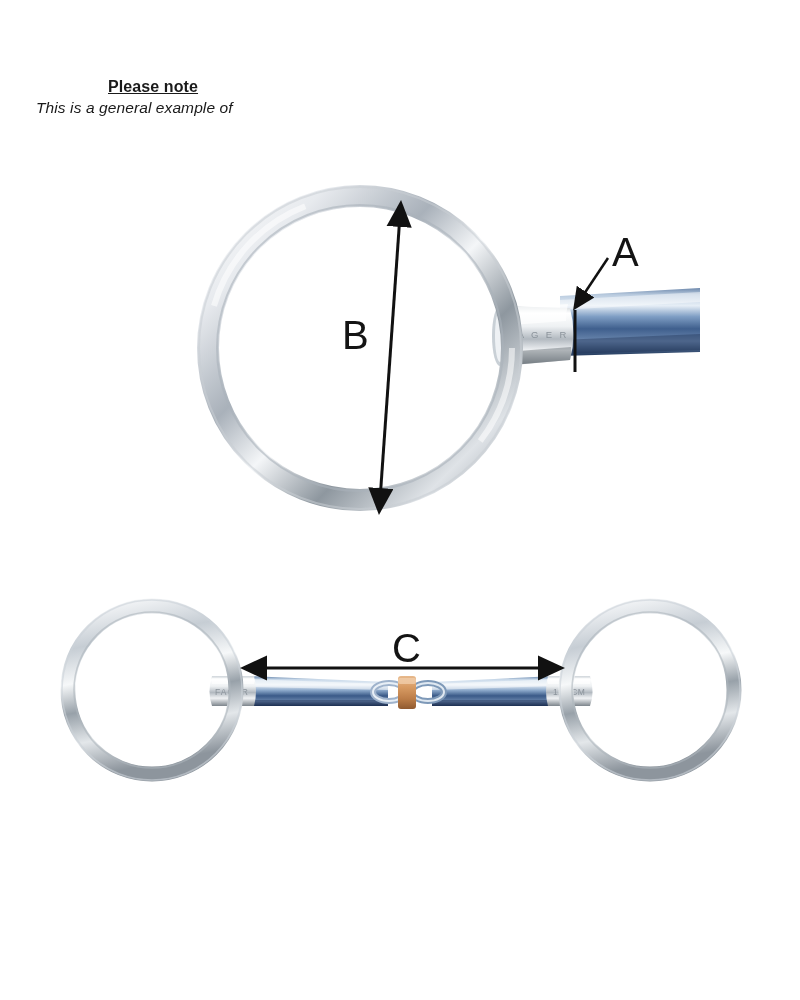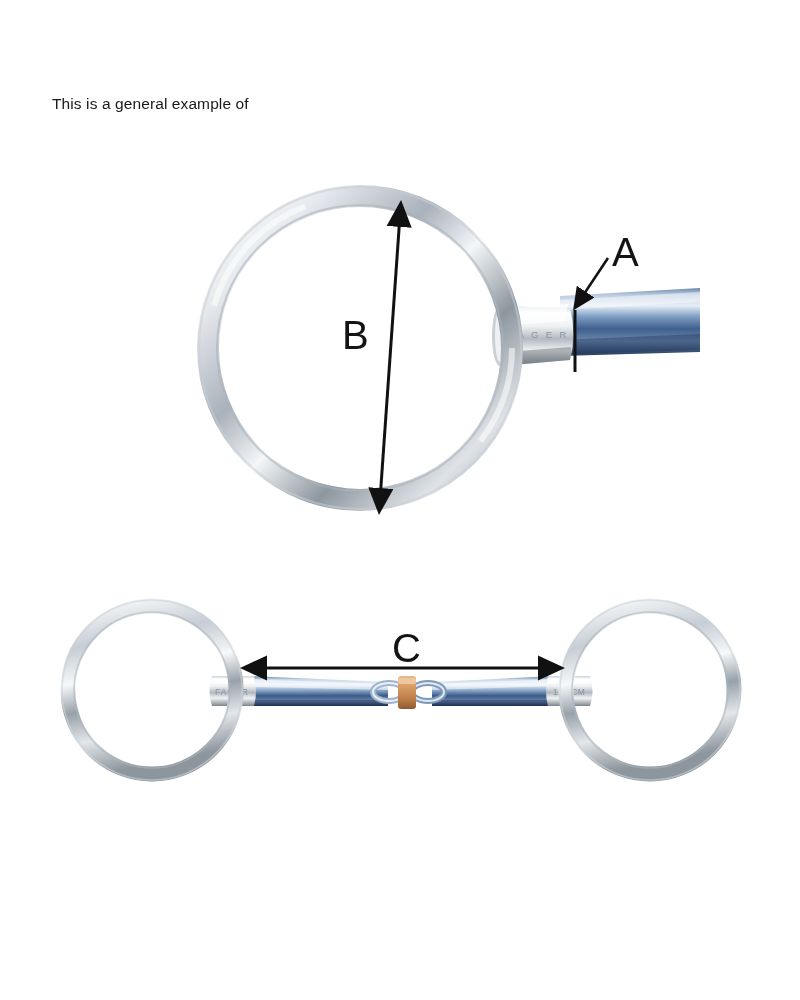--- a/index.html
+++ b/index.html
@@ -26,22 +26,23 @@
   .note-title {
     font-size: 16px;
     font-weight: bold;
     text-decoration: underline;
     margin: 0 0 2px 72px;
     letter-spacing: .1px;
   }
   .note-line {
     font-size: 15.5px;
     line-height: 1.33;
-    margin: 16px;
+    margin: 0;
     letter-spacing: .1px;
+    font-style: italic;
   }
 
   
   .canvas {
     position: absolute;
     left: 0;
     top: 0;
     width: 800px;
     height: 1000px;
   }
@@ -57,20 +58,21 @@
   .letter-a { left: 612px; top: 232px; }
   .letter-b { left: 342px; top: 315px; }
   .letter-c { left: 392px; top: 628px; }
 
   svg { display: block; }
 </style>
 </head>
 <body>
 
 <div class="note">
+  <div class="note-title">Please note</div>
   <p class="note-line">This is a general example of</p>
 </div>
 
 <div class="canvas">
 
   <svg width="800" height="1000" viewBox="0 0 800 1000">
     <defs>
 
       <linearGradient id="steelRing" x1="0" y1="0" x2="1" y2="1">
         <stop offset="0%" stop-color="#ffffff"></stop>

